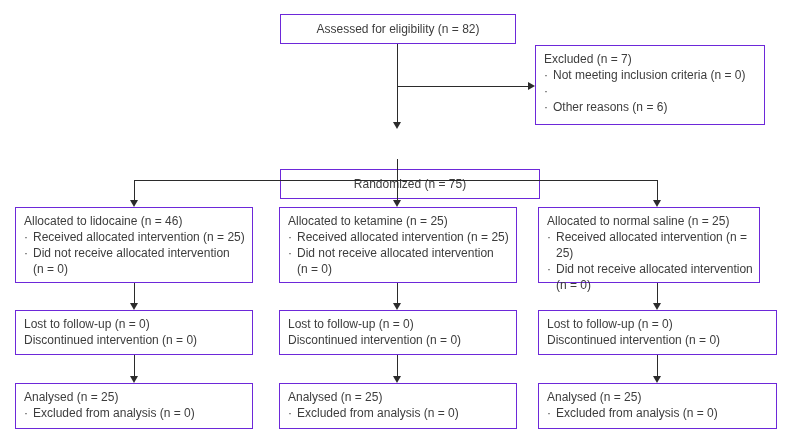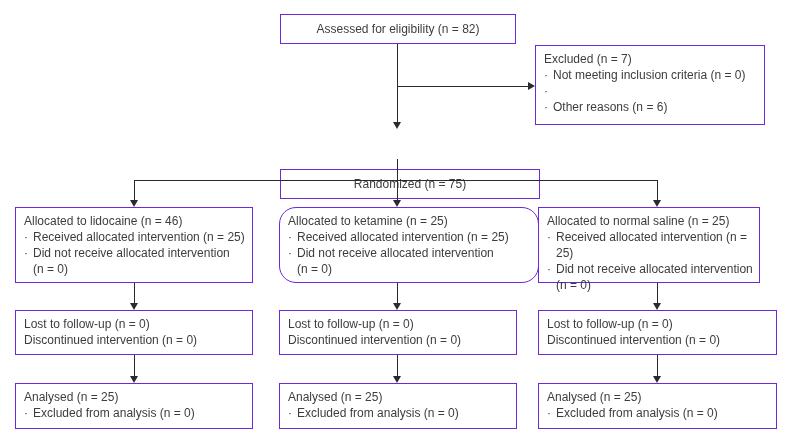--- a/index.html
+++ b/index.html
@@ -118,21 +118,21 @@
   <div class="ah-down" style="left:130px; top:376px;"></div>
 
   <div class="box box-text" style="left:15px; top:383px; width:238px; height:46px;">
     <div>Analysed (n = 25)</div>
     <div class="bullet-row">
       <span class="bullet">·</span>
       <span class="bullet-text">Excluded from analysis (n = 0)</span>
     </div>
   </div>
 
-  <div class="box box-text" style="left:279px; top:207px; width:260px; height:76px;border-radius:17px;">
+  <div class="box box-text" style="left:279px; top:207px; width:238px; height:76px;">
     <div>Allocated to ketamine (n = 25)</div>
     <div class="bullet-row">
       <span class="bullet">·</span>
       <span class="bullet-text">Received allocated intervention (n = 25)</span>
     </div>
     <div class="bullet-row">
       <span class="bullet">·</span>
       <span class="bullet-text">Did not receive allocated intervention
 (n = 0)</span>
     </div>

